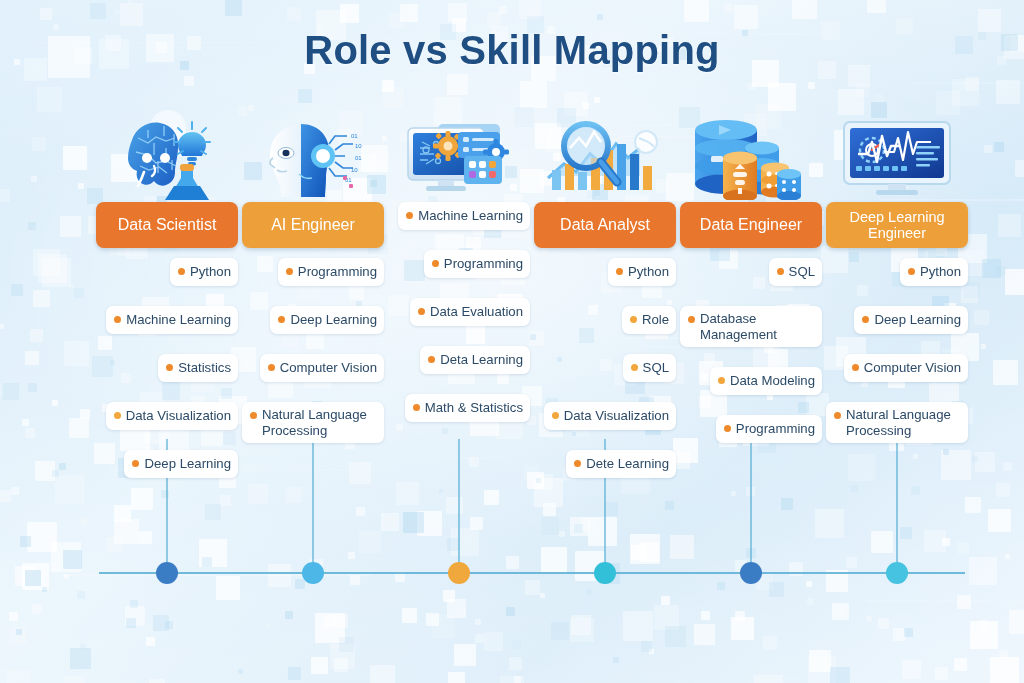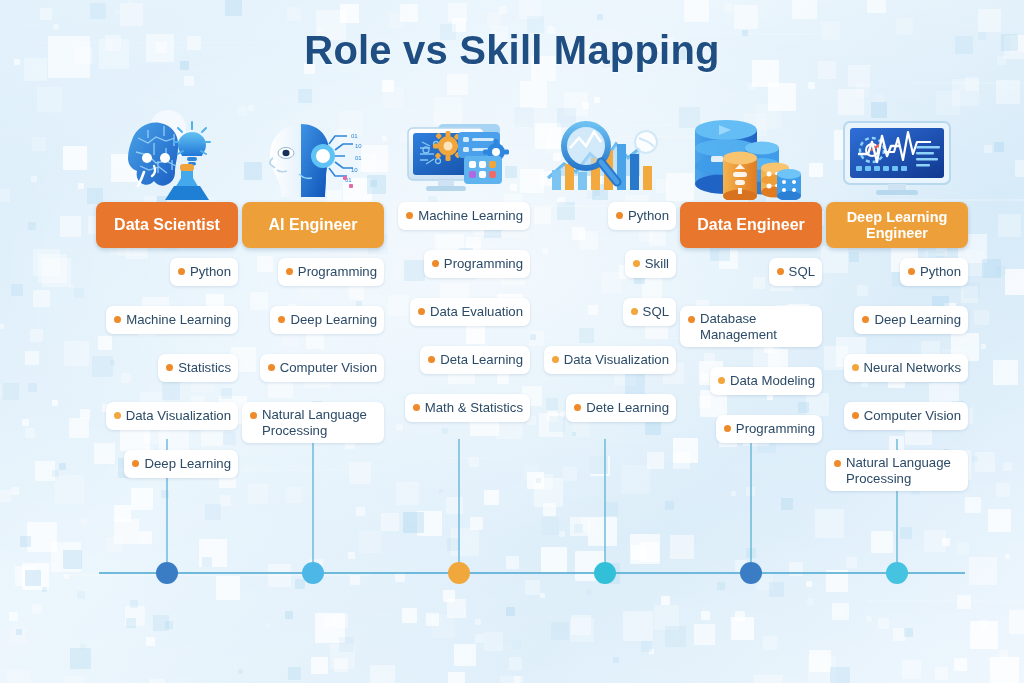--- a/index.html
+++ b/index.html
@@ -91,21 +91,20 @@
     align-items: center;
     justify-content: center;
     text-align: center;
     color: #ffffff;
     font-size: 16px;
     line-height: 18px;
     padding: 0 2px;
     box-sizing: border-box;
     box-shadow: 0 2px 4px rgba(40,80,120,0.22);
     margin-bottom: 10px;
-    font-weight: bold;
   }
   .role-header.two-line { font-size: 14.5px; line-height: 16px; }
 
   .skills { display: flex; flex-direction: column; gap: 20px; align-items: flex-end; }
   .skill {
     background: #ffffff;
     border-radius: 7px;
     min-height: 28px;
     display: flex;
     align-items: center;
@@ -984,28 +983,29 @@
             </g>
             <circle cx="44" cy="32" r="22" fill="#bfe1f8" opacity="0.6"></circle>
             <circle cx="44" cy="32" r="22" fill="none" stroke="url(#b1)" stroke-width="6"></circle>
             <path d="M28 34l9-10 7 8 8-14 7 10" fill="none" stroke="#ffffff" stroke-width="2.6"></path>
             <path d="M59 48l16 20" stroke="#2878cc" stroke-width="9" stroke-linecap="round"></path>
             <path d="M59 48l16 20" stroke="#4a9ee8" stroke-width="5" stroke-linecap="round"></path>
             <circle cx="104" cy="28" r="11" fill="#ffffff" opacity="0.85" stroke="#cde6f7" stroke-width="2"></circle>
             <path d="M97 24c6 3 11 3 15 9" stroke="#cde6f7" stroke-width="2" fill="none"></path>
           </svg>
         </div>
+        <div class="role-header" style="background: rgb(232, 118, 44);">Data Analyst</div>
         <div class="skills">
           <div class="skill">
             <span class="bullet" style="background: rgb(239, 138, 43);"></span>
             <span class="skill-label">Python</span>
           </div>
           <div class="skill">
             <span class="bullet" style="background: rgb(242, 166, 60);"></span>
-            <span class="skill-label">Skill</span>
+            <span class="skill-label">Role</span>
           </div>
           <div class="skill">
             <span class="bullet" style="background: rgb(242, 166, 60);"></span>
             <span class="skill-label">SQL</span>
           </div>
           <div class="skill">
             <span class="bullet" style="background: rgb(242, 166, 60);"></span>
             <span class="skill-label">Data Visualization</span>
           </div>
           <div class="skill">
@@ -1138,24 +1138,20 @@
         <div class="skills">
           <div class="skill">
             <span class="bullet" style="background: rgb(239, 138, 43);"></span>
             <span class="skill-label">Python</span>
           </div>
           <div class="skill">
             <span class="bullet" style="background: rgb(239, 138, 43);"></span>
             <span class="skill-label">Deep Learning</span>
           </div>
           <div class="skill">
-            <span class="bullet" style="background: rgb(242, 166, 60);"></span>
-            <span class="skill-label">Neural Networks</span>
-          </div>
-          <div class="skill">
             <span class="bullet" style="background: rgb(239, 138, 43);"></span>
             <span class="skill-label">Computer Vision</span>
           </div>
           <div class="skill">
             <span class="bullet" style="background: rgb(239, 138, 43);"></span>
             <span class="skill-label">Natural Language Processing</span>
           </div>
         </div>
       </div>
     </div>

